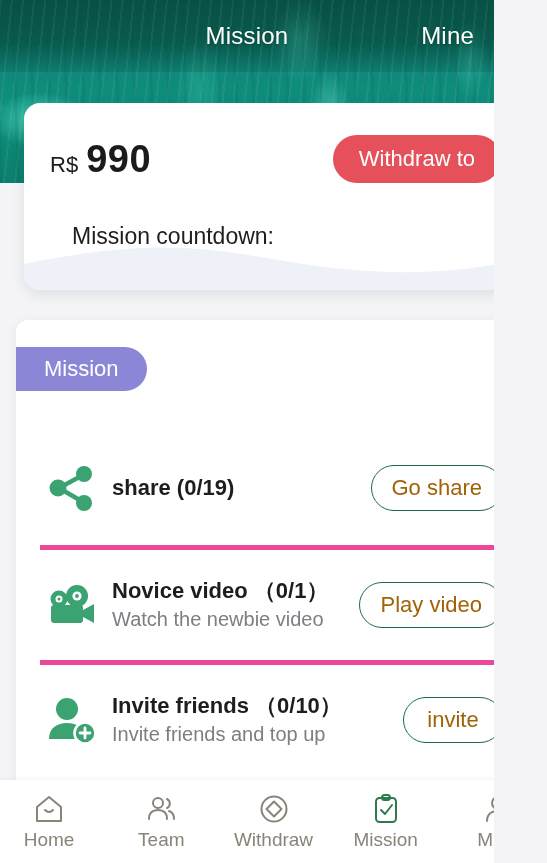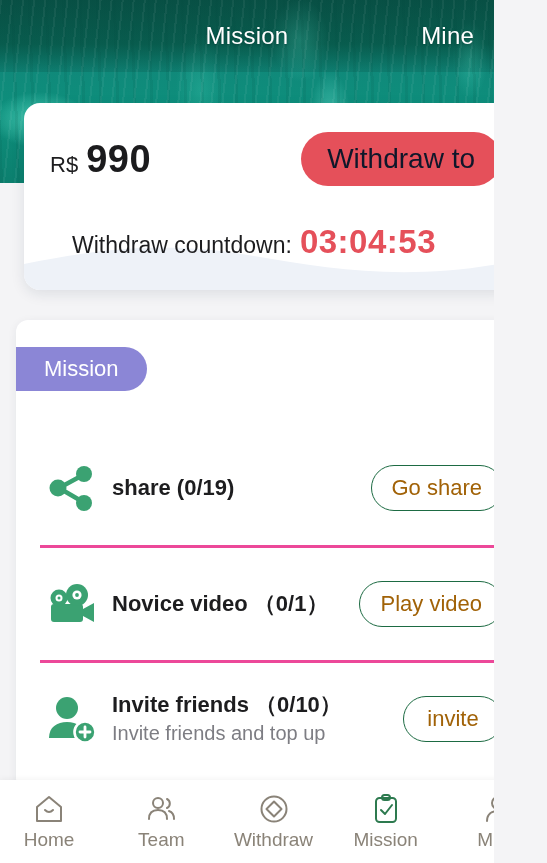--- a/index.html
+++ b/index.html
@@ -52,21 +52,21 @@
     position:absolute; left:0; bottom:0; width:495px; height:60px; z-index:0;
   }
   .balance-row {
     position:absolute; left:26px; right:18px; top:26px; height:60px; z-index:2;
     display:flex; align-items:center; justify-content:space-between;
   }
   .amount-wrap { display:flex; align-items:baseline; gap:8px; }
   .currency { font-size:22px; color:#1d1d1f; }
   .amount { font-size:38px; font-weight:bold; color:#1b1b1d; letter-spacing:.5px; }
   .withdraw-btn {
-    background:#e5505a; color:#0f172a; font-size:28px;
+    background:#e5505a; color:#ffffff; font-size:22px;
     padding:13px 26px; border:none; border-radius:30px; cursor:pointer;
     line-height:1; white-space:nowrap;
   }
   .countdown-row {
     position:absolute; left:48px; top:120px; z-index:2;
     display:flex; align-items:baseline; gap:8px;
   }
   .countdown-label { font-size:23px; color:#1d1d1f; }
   .countdown-value { font-size:33px; font-weight:bold; color:#e5505a; letter-spacing:.5px; }
 
@@ -80,21 +80,21 @@
     position:absolute; left:0; top:27px; height:44px;
     background:#8b86d6; color:#fff; font-size:22px;
     display:flex; align-items:center; padding:0 28px;
     border-radius:0 22px 22px 0;
   }
   .task-list { position:absolute; left:0; right:0; top:110px; }
   .task-row {
     position:relative; display:flex; align-items:center;
     height:115px; margin:0 24px; padding:0 0;
   }
-  .task-row + .task-row { border-top:3px solid #ec4899; }
+  .task-row + .task-row { border-top:5px solid #ec4899; }
   .task-icon {
     width:62px; height:62px; flex:0 0 62px;
     display:flex; align-items:center; justify-content:center;
     margin-right:10px;
   }
   .task-text { flex:1 1 auto; min-width:0; }
   .task-title {
     font-size:22px; font-weight:bold; color:#1d1d1f;
     white-space:nowrap; line-height:1.25;
   }
@@ -139,22 +139,21 @@
 
     <div class="balance-row">
       <div class="amount-wrap">
         <span class="currency">R$</span>
         <span class="amount">990</span>
       </div>
       <button class="withdraw-btn">Withdraw to</button>
     </div>
 
     <div class="countdown-row">
-      <span class="countdown-label">Withdraw countdown:</span>
-      <span class="countdown-value">03:04:53</span>
+      <span class="countdown-label">Mission countdown:</span>
     </div>
   </div>
 
   <div class="mission-card">
     <div class="mission-tab">
       <span>Mission</span>
     </div>
 
     <div class="task-list">
 
@@ -182,20 +181,21 @@
             <circle cx="34" cy="19" r="11" fill="#3ba272"></circle>
             <circle cx="34" cy="19" r="4.6" fill="#fff"></circle>
             <circle cx="34" cy="19" r="1.9" fill="#3ba272"></circle>
             <circle cx="16" cy="22" r="8.5" fill="#3ba272"></circle>
             <circle cx="16" cy="22" r="3.5" fill="#fff"></circle>
             <circle cx="16" cy="22" r="1.5" fill="#3ba272"></circle>
           </svg>
         </span>
         <span class="task-text" style="display: block;">
           <span class="task-title" style="display: block;">Novice video （0/1）</span>
+          <span class="task-sub" style="display: block;">Watch the newbie video</span>
         </span>
         <button class="task-btn">Play video</button>
       </div>
 
       <div class="task-row">
         <span class="task-icon">
           <svg width="56" height="56" viewBox="0 0 56 56">
             <circle cx="24" cy="17" r="11" fill="#3ba272"></circle>
             <path d="M6,47 C6,36 14,31 24,31 C34,31 42,36 42,47 Z" fill="#3ba272"></path>
             <circle cx="42" cy="41" r="10.5" fill="#3ba272" stroke="#fff" stroke-width="2.6"></circle>

